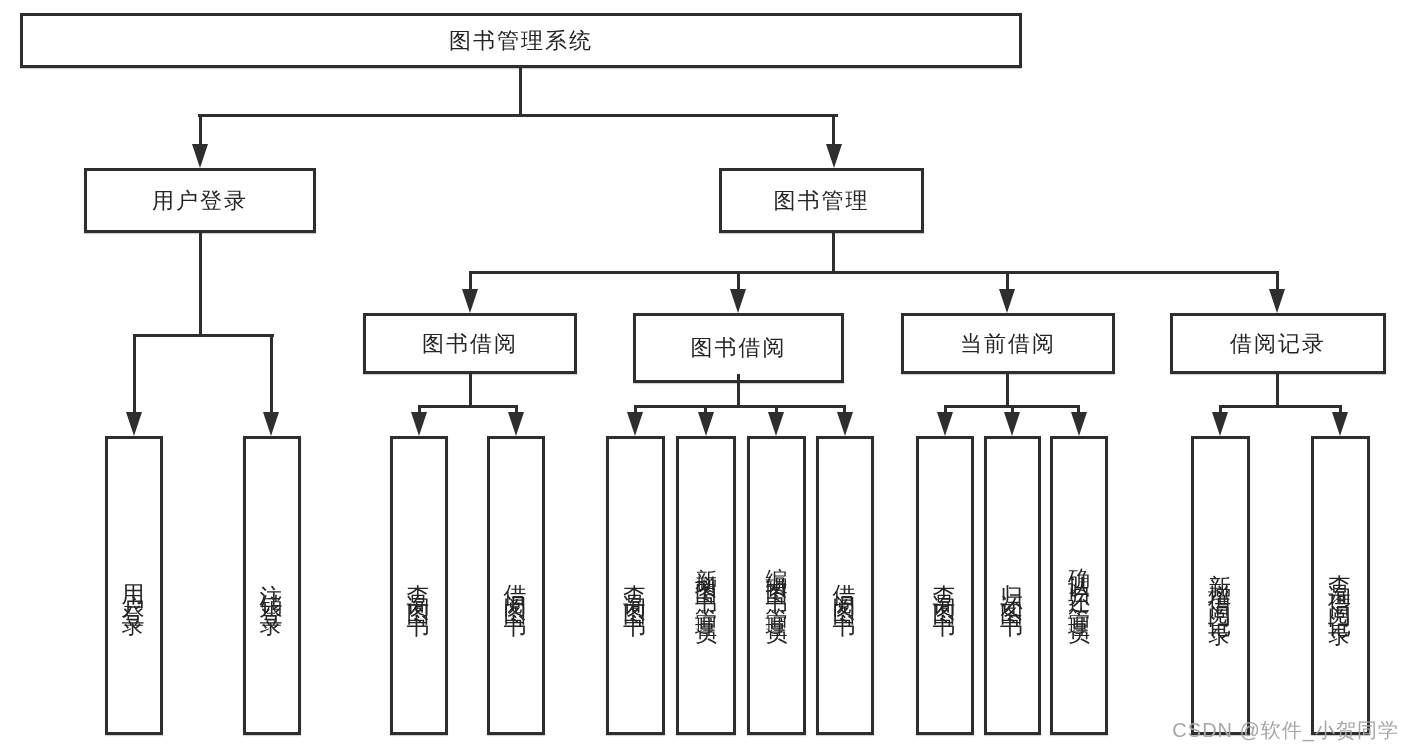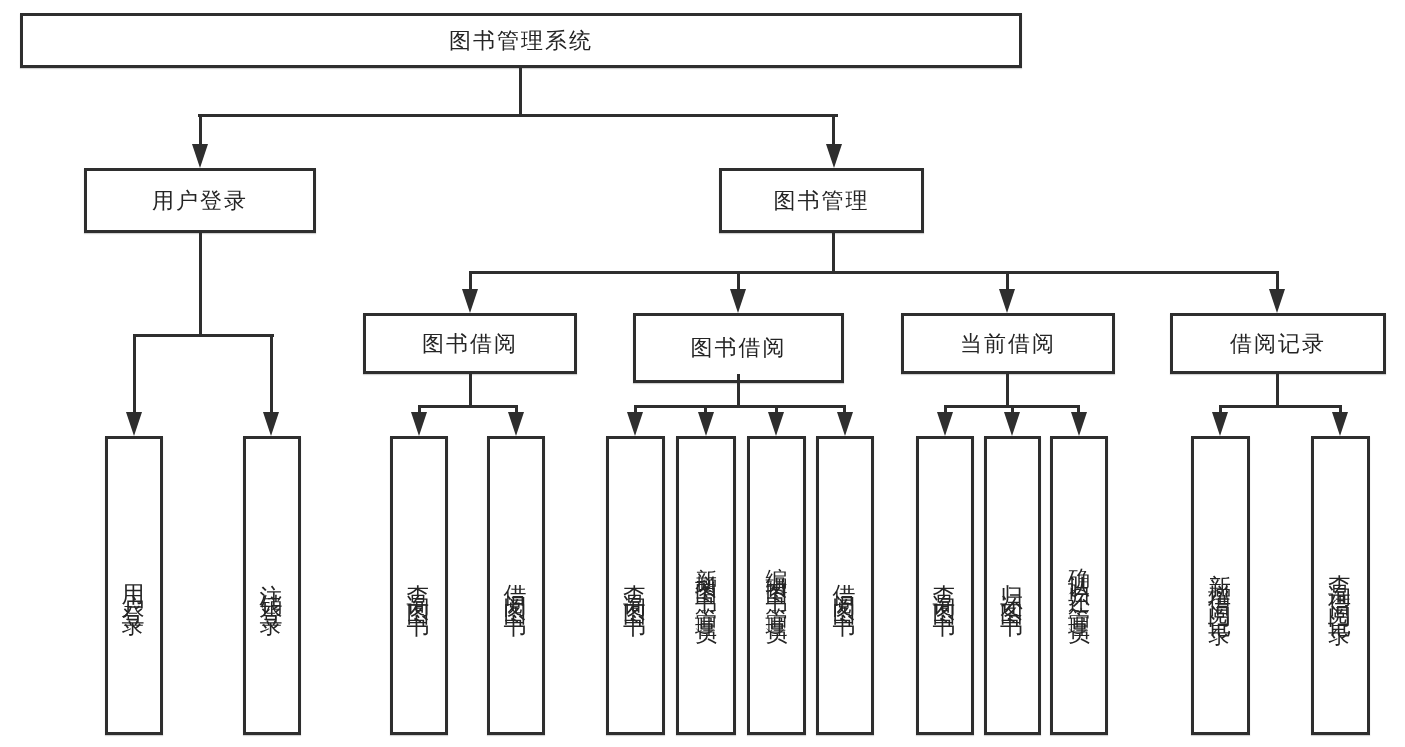--- a/index.html
+++ b/index.html
@@ -120,13 +120,14 @@
   <div class="ln" style="left:1077px;top:405px;width:3px;height:9px"></div>
   <i class="ar" style="left:1071px;top:412px"></i>
 
   <div class="ln" style="left:1276px;top:374px;width:3px;height:33px"></div>
   <div class="ln" style="left:1219px;top:405px;width:122px;height:3px"></div>
   <div class="ln" style="left:1219px;top:405px;width:3px;height:9px"></div>
   <i class="ar" style="left:1212px;top:412px"></i>
   <div class="ln" style="left:1339px;top:405px;width:3px;height:9px"></div>
   <i class="ar" style="left:1332px;top:412px"></i>
 
+  <div class="watermark">CSDN @软件_小贺同学</div>
 </div>
 
 </body></html>

